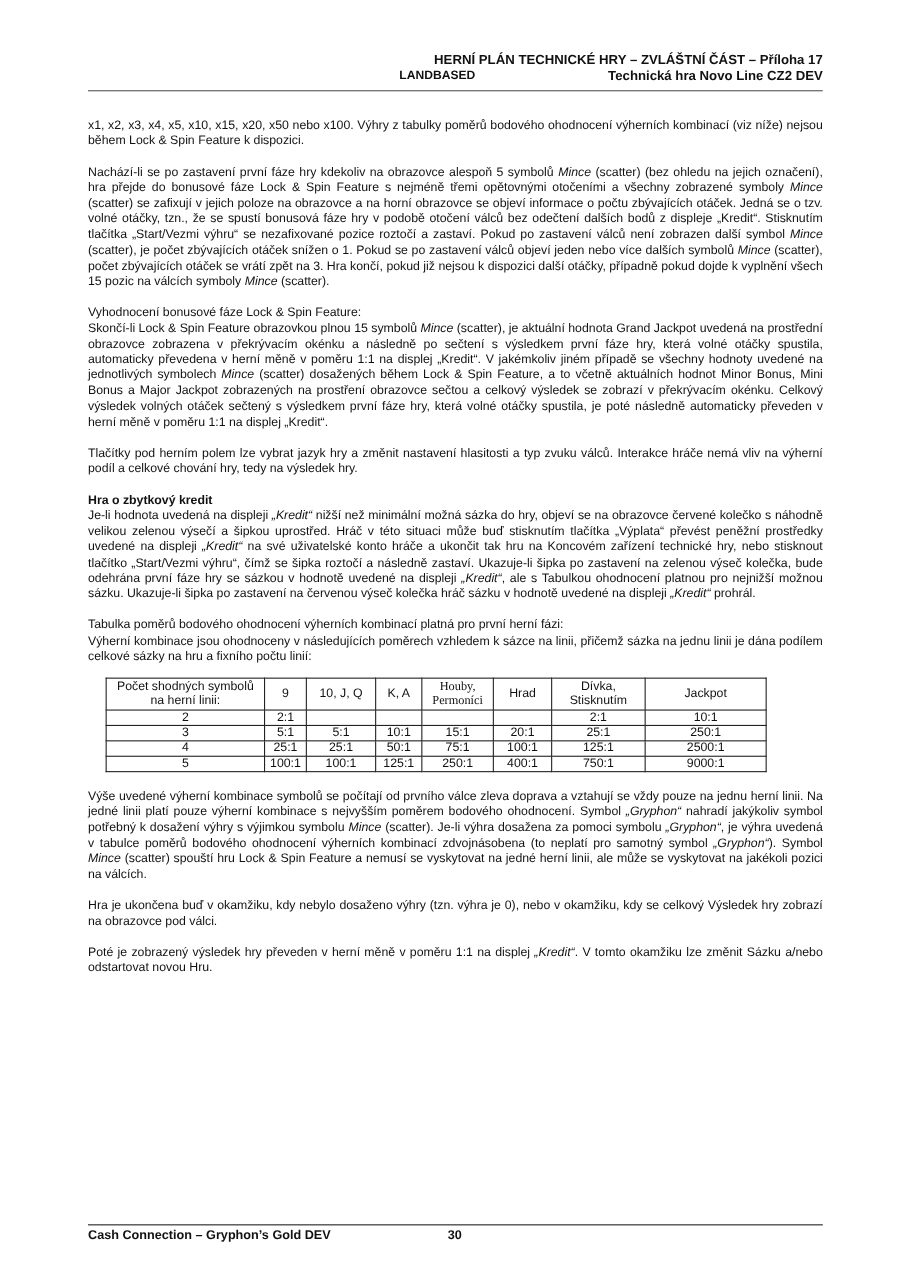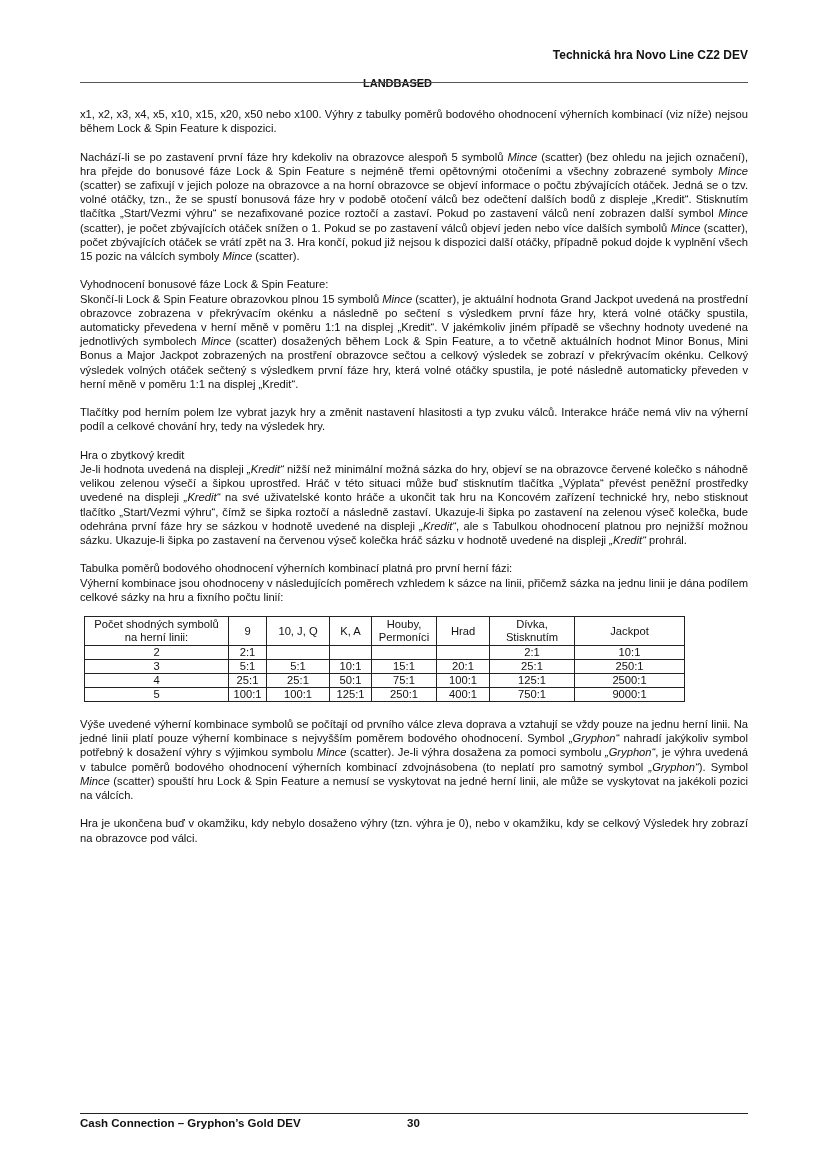--- a/index.html
+++ b/index.html
@@ -1,45 +1,46 @@
 <!DOCTYPE html>
 <html><head>
 <meta charset="utf-8">
 <style>
   html, body { margin: 0; padding: 0; background: #ffffff; }
   body { width: 827px; height: 1169px; position: relative; overflow: hidden;
          font-family: "Liberation Sans", sans-serif; color: #111; }
   .header { position: absolute; left: 80px; top: 47px; width: 668px; }
   .header .row1 { text-align: right; font-weight: bold; font-size: 12px; line-height: 14px; }
   .header .row2 { position: relative; height: 14px; font-weight: bold; font-size: 12px; line-height: 14px; margin-top: 1px; }
-  .header .row2 .left { position: absolute; left: 283px; top: 0; font-size: 11px; margin-top: 28px; }
+  .header .row2 .left { position: absolute; left: 283px; top: 0; font-size: 11px; }
   .header .row2 .right { position: absolute; right: 0; top: 0; }
   .header-rule { position: absolute; left: 80px; top: 82px; width: 668px; height: 0; border-top: 1.5px solid #555; }
 
   .content { position: absolute; left: 80px; top: 107px; width: 668px; font-size: 11.2px; line-height: 14.2px; }
   .content p { margin: 0 0 14.2px 0; text-align: justify; }
   .content p.nomargin { margin-bottom: 0; }
-  .content .h-bold { font-weight: normal; }
+  .content .h-bold { font-weight: bold; }
   .content .h2 { font-weight: bold; font-size: 13.5px; margin: 6px 0 16px 0; }
   em { font-style: italic; }
 
-  table.pay { border-collapse: collapse; margin: 12px 0 15px 4px; font-size: 11.2px; }
+  table.pay { border-collapse: collapse; margin: 12px 0 15px 16px; font-size: 11.2px; }
   table.pay td, table.pay th { border: 1px solid #222; padding: 0 2px; text-align: center; font-weight: normal; line-height: 13px; height: 13px; }
   table.pay th { height: 28px; }
   .c0 { width: 139px; } .c1 { width: 33px; } .c2 { width: 58px; } .c3 { width: 37px; }
-  .c4 { width: 60px; } .c5 { width: 48px; } .c6 { width: 80px; } .c7 { width: 105px; }
+  .c4 { width: 60px; font-family: Liberation Serif, serif; } .c5 { width: 48px; } .c6 { width: 80px; } .c7 { width: 105px; }
 
   .footer-rule { position: absolute; left: 80px; top: 1113px; width: 668px; border-top: 1.2px solid #222; }
   .footer { position: absolute; left: 80px; top: 1117px; width: 668px; font-weight: bold; font-size: 11.5px; }
   .footer .page { position: absolute; left: 327px; top: 0; }
 </style>
 </head>
 <body>
 
 <div class="header">
+  <div class="row1">HERNÍ PLÁN TECHNICKÉ HRY – ZVLÁŠTNÍ ČÁST – Příloha 17</div>
   <div class="row2">
     <span class="left">LANDBASED</span>
     <span class="right">Technická hra Novo Line CZ2 DEV</span>
   </div>
 </div>
 <div class="header-rule"></div>
 
 <div class="content">
   <p>x1, x2, x3, x4, x5, x10, x15, x20, x50 nebo x100. Výhry z tabulky poměrů bodového ohodnocení výherních kombinací (viz níže) nejsou během Lock &amp; Spin Feature k dispozici.</p>
 
@@ -108,19 +109,20 @@
           <td>750:1</td>
           <td>9000:1</td>
     </tr>
   </tbody>
     </table>
 
   <p><span>Výše uvedené výherní kombinace symbolů se počítají od prvního válce zleva doprava a vztahují se vždy pouze na jednu herní linii. Na jedné linii platí pouze výherní kombinace s nejvyšším poměrem bodového ohodnocení. Symbol </span><em>„Gryphon“</em><span> nahradí jakýkoliv symbol potřebný k dosažení výhry s výjimkou symbolu </span><em>Mince</em><span> (scatter). Je-li výhra dosažena za pomoci symbolu </span><em>„Gryphon“</em><span>, je výhra uvedená v tabulce poměrů bodového ohodnocení výherních kombinací zdvojnásobena (to neplatí pro samotný symbol </span><em>„Gryphon“</em><span>). Symbol </span><em>Mince</em><span> (scatter) spouští hru Lock &amp; Spin Feature a nemusí se vyskytovat na jedné herní linii, ale může se vyskytovat na jakékoli pozici na válcích.</span></p>
 
 
   <p>Hra je ukončena buď v okamžiku, kdy nebylo dosaženo výhry (tzn. výhra je 0), nebo v okamžiku, kdy se celkový Výsledek hry zobrazí na obrazovce pod válci.</p>
+  <p><span>Poté je zobrazený výsledek hry převeden v herní měně v poměru 1:1 na displej </span><em>„Kredit“</em><span>. V tomto okamžiku lze změnit Sázku a/nebo odstartovat novou Hru.</span></p>
 </div>
 
 <div class="footer-rule"></div>
 <div class="footer">
   <span>Cash Connection – Gryphon’s Gold DEV</span>
   <span class="page">30</span>
 </div>
 
 </body></html>

